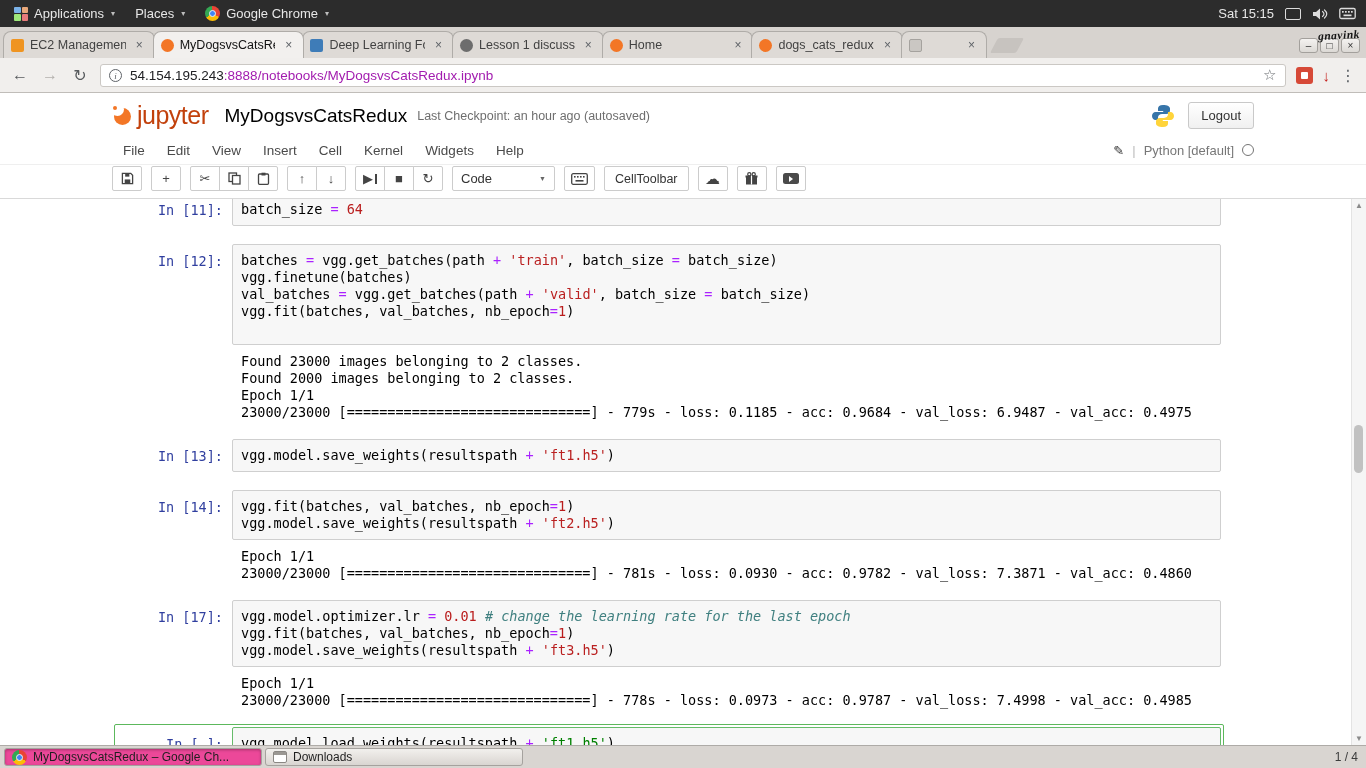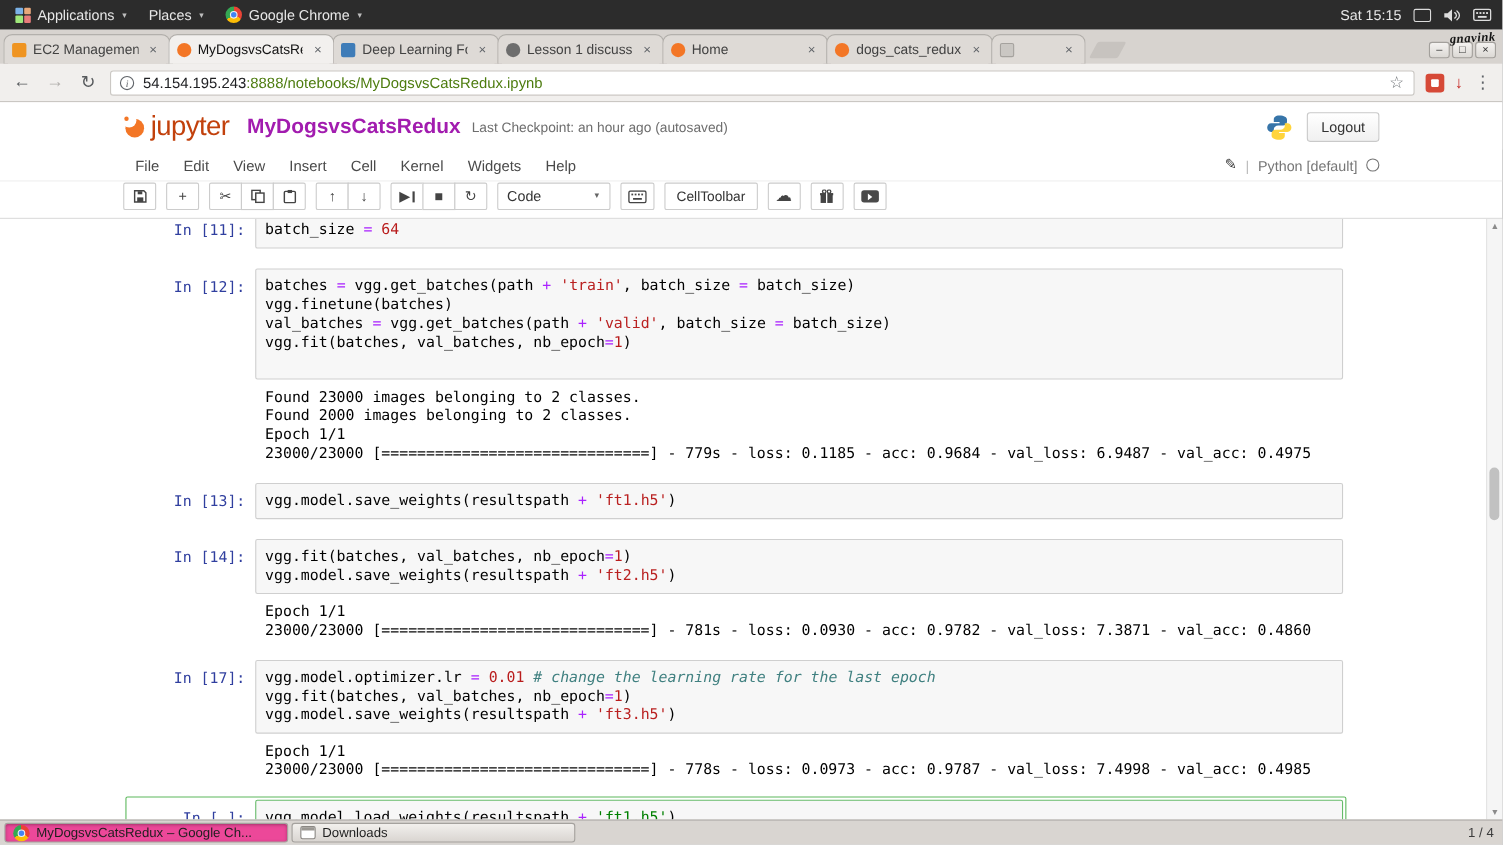--- a/index.html
+++ b/index.html
@@ -40,36 +40,36 @@
   .wc{width:19px;height:15px;border:1px solid #a3a09c;background:linear-gradient(#f4f2f0,#dcd9d5);border-radius:3px;font-size:10px;line-height:13px;text-align:center;color:#333;}
 
   
   .chrome-toolbar{height:35px;flex:none;background:#f1efed;border-bottom:1px solid #c0bdb9;display:flex;align-items:center;gap:10px;padding:0 10px;}
   .nav-ic{font-size:16px;color:#585b5e;width:20px;text-align:center;flex:none;}
   .nav-ic.disabled{color:#b3b0ad;}
   .addressbar{flex:1;height:23px;background:#fff;border:1px solid #cbc8c4;border-radius:3px;display:flex;align-items:center;gap:8px;padding:0 8px;min-width:0;}
   .info-ic{width:13px;height:13px;border:1px solid #5f6368;border-radius:50%;font-size:9px;line-height:12px;text-align:center;color:#5f6368;flex:none;font-style:italic;font-family:"Liberation Serif",serif;}
   .url{font-size:13.5px;color:#202124;white-space:nowrap;overflow:hidden;min-width:0;}
   .url b{font-weight:normal;color:#202124;}
-  .urlrest{color:#4d7c0f;}
+  .urlrest{color:#a21caf;}
   .star{margin-left:auto;font-size:15px;color:#6b6f73;flex:none;}
   .ext1{width:17px;height:17px;border-radius:3px;background:#d64937;position:relative;flex:none;}
   .ext1::after{content:"";position:absolute;left:5px;top:5px;right:5px;bottom:5px;background:#fff;border-radius:1px;}
   .ext2{font-size:15px;font-weight:bold;color:#c5221f;flex:none;}
   .bmenu{font-size:16px;color:#5f6368;flex:none;}
 
   
   .jheader{flex:none;display:flex;align-items:center;padding:8px 112px 6px;background:#fff;}
   .jlogo{display:flex;align-items:center;}
   .planet{width:21px;height:21px;position:relative;margin-right:4px;}
   .planet::before{content:"";position:absolute;left:2px;top:3px;width:17px;height:17px;border-radius:50%;background:#f37626;}
   .planet::after{content:"";position:absolute;left:-1px;top:-2px;width:13px;height:13px;border-radius:50%;background:#fff;}
   .moon{position:absolute;left:1px;top:1px;width:4px;height:4px;border-radius:50%;background:#f37626;z-index:2;}
   .jlogotext{font-size:25px;color:#c2410c;letter-spacing:-.5px;}
-  .jtitle{margin-left:16px;font-size:19px;font-weight:bold;color:#a21caf;}
+  .jtitle{margin-left:16px;font-size:19px;font-weight:normal;color:#000000;}
   .jcheckpoint{margin-left:10px;font-size:12.5px;color:#6e6e6e;}
   .jheadright{margin-left:auto;display:flex;align-items:center;gap:12px;}
   .logout{font-family:inherit;font-size:13px;color:#333;background:linear-gradient(#fff,#f0f0f0);border:1px solid #c9c9c9;border-radius:3px;padding:5px 12px;}
 
   
   .jmenubar{flex:none;display:flex;align-items:center;padding:0 112px;height:29px;border-bottom:1px solid #efefef;}
   .menu-holder{display:flex;}
   .menu-item{padding:4px 11px;font-size:13.5px;color:#4a4a4a;}
   .kernelind{margin-left:auto;display:flex;align-items:center;gap:8px;color:#777;font-size:13px;}
   .pencil{color:#333;font-size:13px;}

